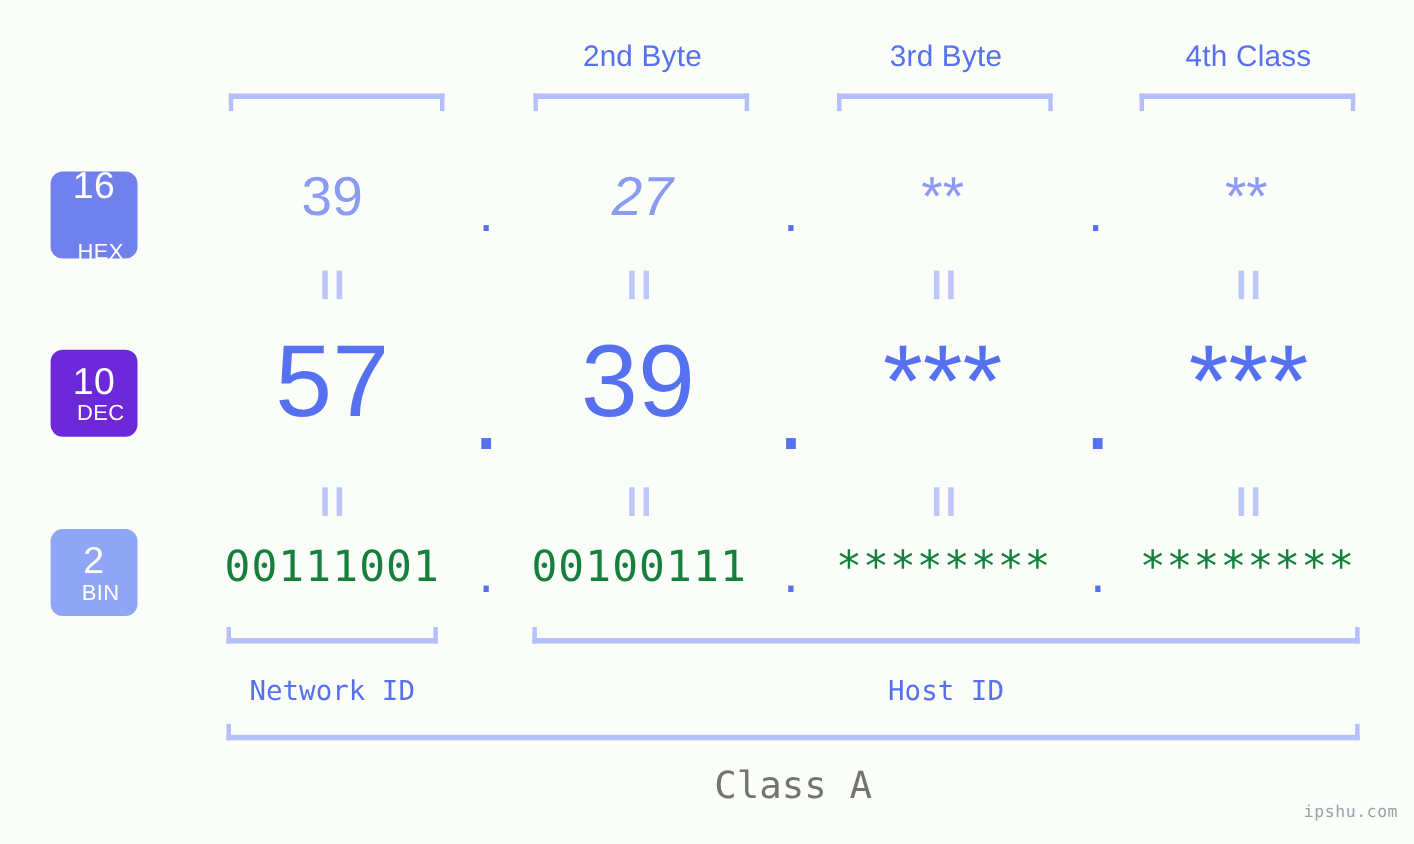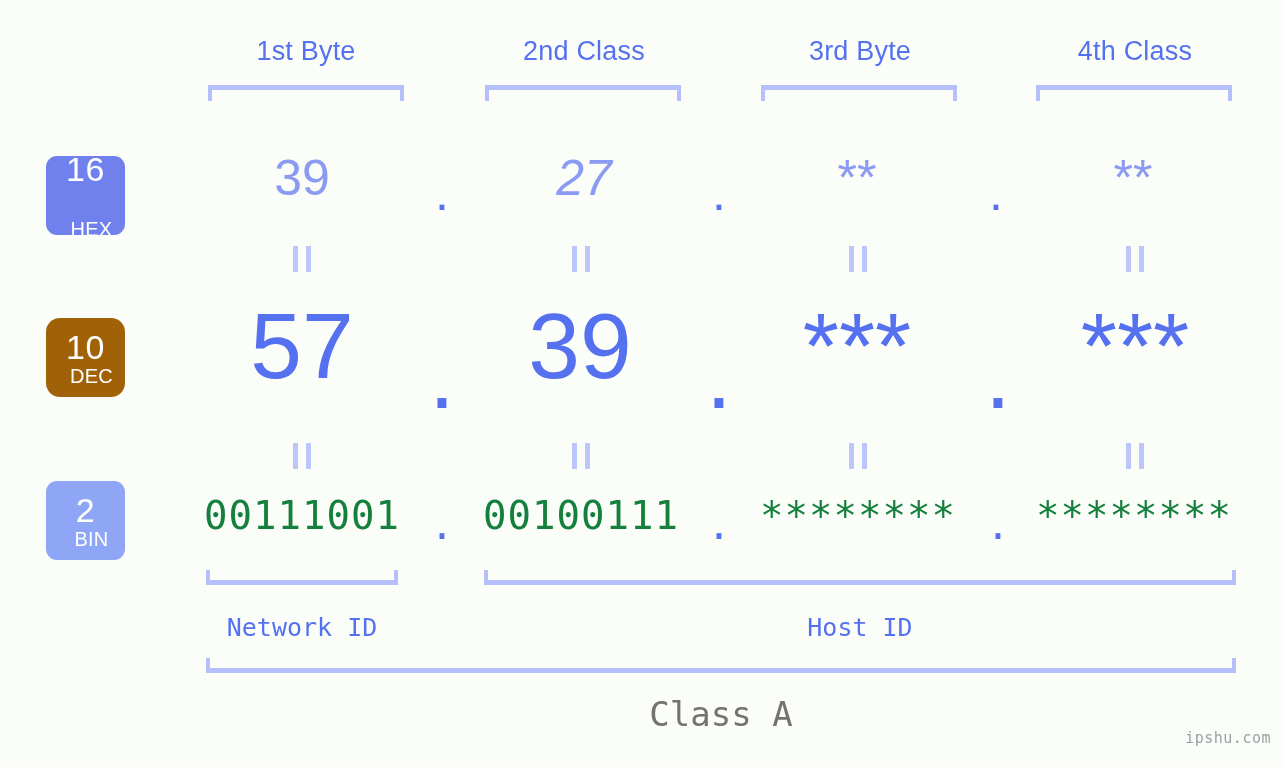--- a/index.html
+++ b/index.html
@@ -62,21 +62,21 @@
     letter-spacing: 0.5px;
   }
   .badge .abbr {
     font-size: 20px;
     font-weight: 400;
     margin-top: 2px;
     letter-spacing: 0.3px;
     margin-left: 12px;
   }
   #badge-hex { top: 156px; background: #7080ec; gap: 31px; }
-  #badge-dec { top: 318px; background: #a16207; border-radius: 14px; }
+  #badge-dec { top: 318px; background: #6d28d9; }
   #badge-bin { top: 481px; background: #8ea6f5; }
 
   
   .cell {
     position: absolute;
     text-align: center;
     white-space: nowrap;
     line-height: 1;
   }
   .dot {
@@ -191,22 +191,21 @@
     font-family: "DejaVu Sans Mono", monospace;
     font-size: 15px;
     letter-spacing: 0.5px;
   }
 </style>
 </head>
 <body>
 
 <div id="stage">
 
-  <div class="byte-header" style="left:206px;width:200px;">1st Byte</div>
-  <div class="byte-header" style="left:484px;width:200px;">2nd Class</div>
+  <div class="byte-header" style="left:484px;width:200px;">2nd Byte</div>
   <div class="byte-header" style="left:760px;width:200px;">3rd Byte</div>
   <div class="byte-header" style="left:1035px;width:200px;">4th Class</div>
 
   <div class="top-bracket" style="left:208px;width:196px;"></div>
   <div class="top-bracket" style="left:485px;width:196px;"></div>
   <div class="top-bracket" style="left:761px;width:196px;"></div>
   <div class="top-bracket" style="left:1036px;width:196px;"></div>
 
   <div class="badge" id="badge-hex">
     <span class="num">16</span>

